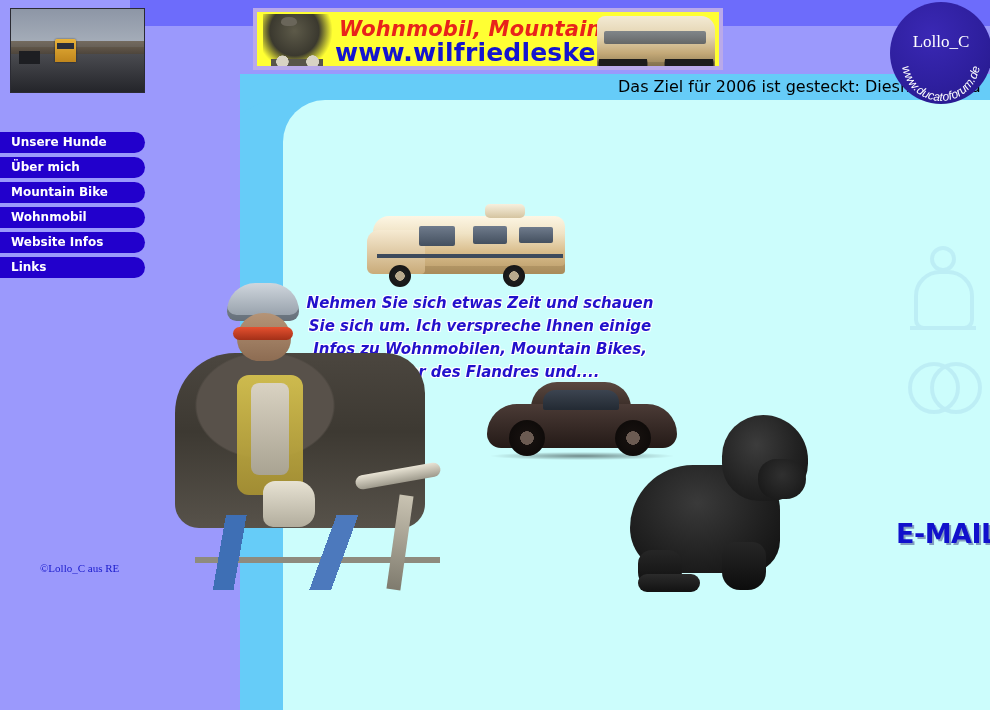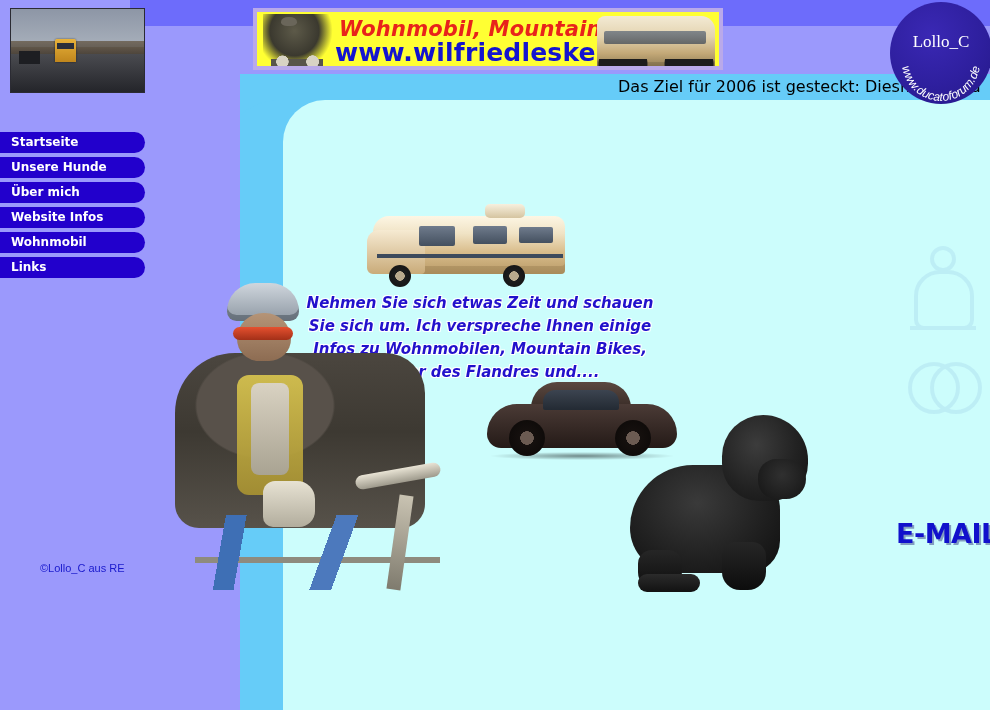--- a/index.html
+++ b/index.html
@@ -190,21 +190,21 @@
     line-height: 21px;
     padding-left: 11px;
     cursor: pointer;
     white-space: nowrap;
     overflow: hidden;
   }
 
   .copyright {
     position: absolute; left: 40px; top: 562px;
     font-size: 11px; color: #1a1acc;
-    font-family: Liberation Sans, sans-serif;
+    font-family: Liberation Serif, serif;
   }
 
   
   .heading-wrap {
     position: absolute; left: 0; top: 150px; width: 990px;
     text-align: center; pointer-events: none;
   }
   .head-line {
     font-family: "DejaVu Sans", sans-serif;
     font-size: 19px; font-weight: bold;
@@ -482,33 +482,33 @@
           <path id="arc" d="M 12,60 A 39,39 0 0 0 90,60" fill="none"></path>
         </defs>
         <text><textPath href="#arc" startOffset="50%" text-anchor="middle">www.ducatoforum.de</textPath></text>
       </svg>
     </div>
     <div class="lollo-name">Lollo_C</div>
   </div>
 
   <nav class="nav">
     <div class="nav-item">
-      <span>Startseite</span>
-    </div>
-    <div class="nav-item">
       <span>Unsere Hunde</span>
     </div>
     <div class="nav-item">
       <span>Über mich</span>
     </div>
     <div class="nav-item">
-      <span>Website Infos</span>
+      <span>Mountain Bike</span>
     </div>
     <div class="nav-item">
       <span>Wohnmobil</span>
+    </div>
+    <div class="nav-item">
+      <span>Website Infos</span>
     </div>
     <div class="nav-item">
       <span>Links</span>
     </div>
   </nav>
 
   <div class="copyright">©Lollo_C aus RE</div>
 
 
   <div class="rv-main">

